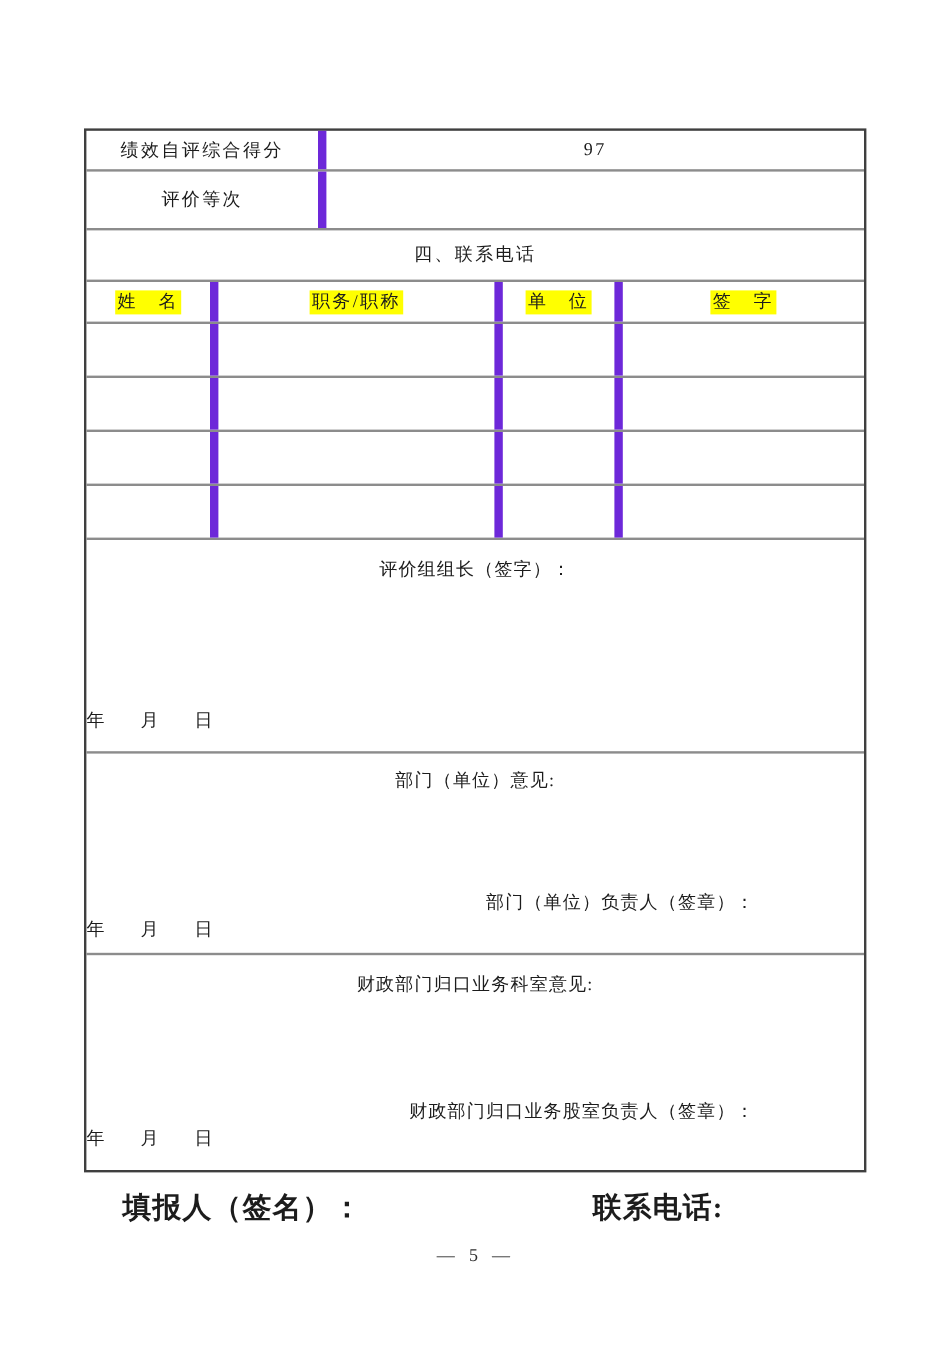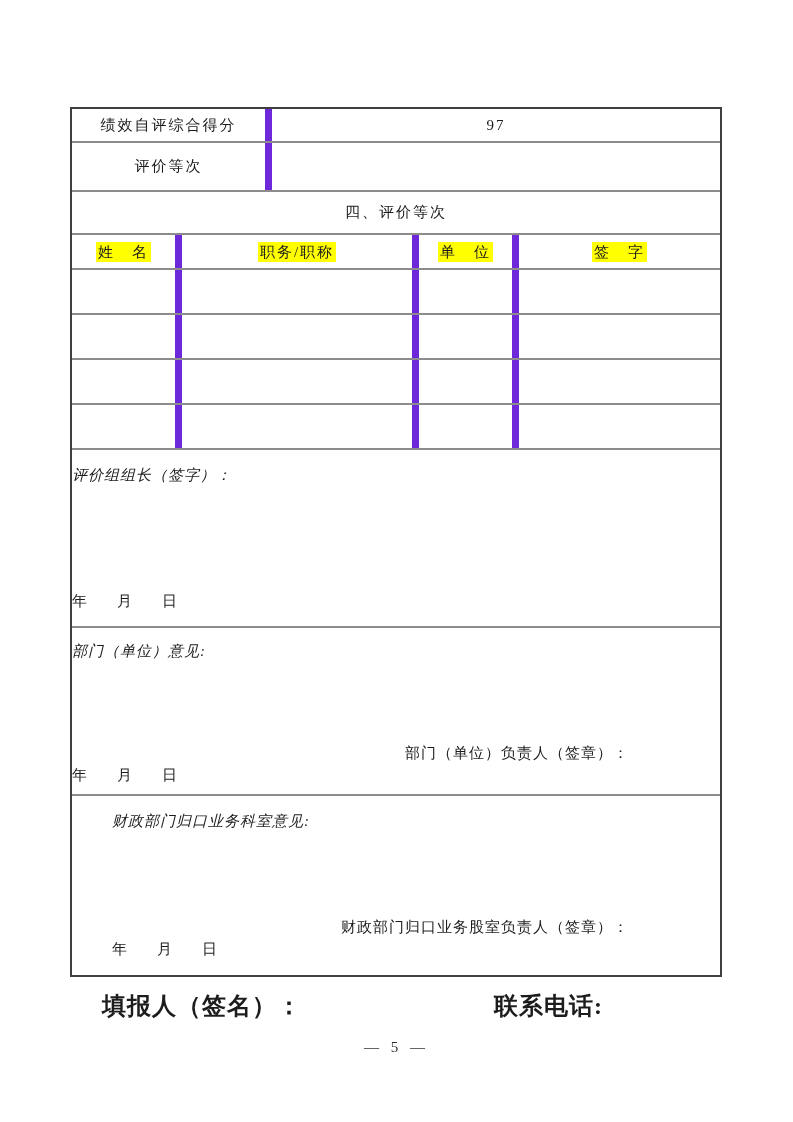--- a/index.html
+++ b/index.html
@@ -58,22 +58,22 @@
     line-height: 20px;
   }
   
   .section {
     display: flex;
     flex-direction: column;
     font-size: 15px;
   }
   .sec-1 { height: 178px; }
   .sec-2 { height: 168px; }
-  .sec-3 { height: 174px; margin-left: 40px; }
-  .sec-heading { letter-spacing: 1px; line-height: 22px; font-style: italic; }
+  .sec-3 { height: 174px; }
+  .sec-heading { text-align: center; letter-spacing: 1px; line-height: 22px; }
   .sec-1 .sec-heading { margin-top: 14px; }
   .sec-2 .sec-heading { margin-top: 12px; }
   .sec-3 .sec-heading { margin-top: 14px; }
   .sec-spacer { flex: 1; }
   .sig-line {
     text-align: right;
     padding-right: 91px;
     line-height: 22px;
     letter-spacing: 1px;
     padding-left: 12px;
@@ -125,21 +125,21 @@
     </div>
 
     <div class="t-row r-grade">
       <div class="cell label-cell v-border">
         <span>评价等次</span>
       </div>
     </div>
 
     <div class="t-row r-title">
       <div class="cell title-cell">
-        <span>四、评价等次</span>
+        <span>四、联系电话</span>
       </div>
     </div>
 
     <div class="t-row r-phead">
       <div class="cell col-name v-border">
         <span class="hl">姓　名</span>
       </div>
       <div class="cell col-pos v-border">
         <span class="hl">职务/职称</span>
       </div>

